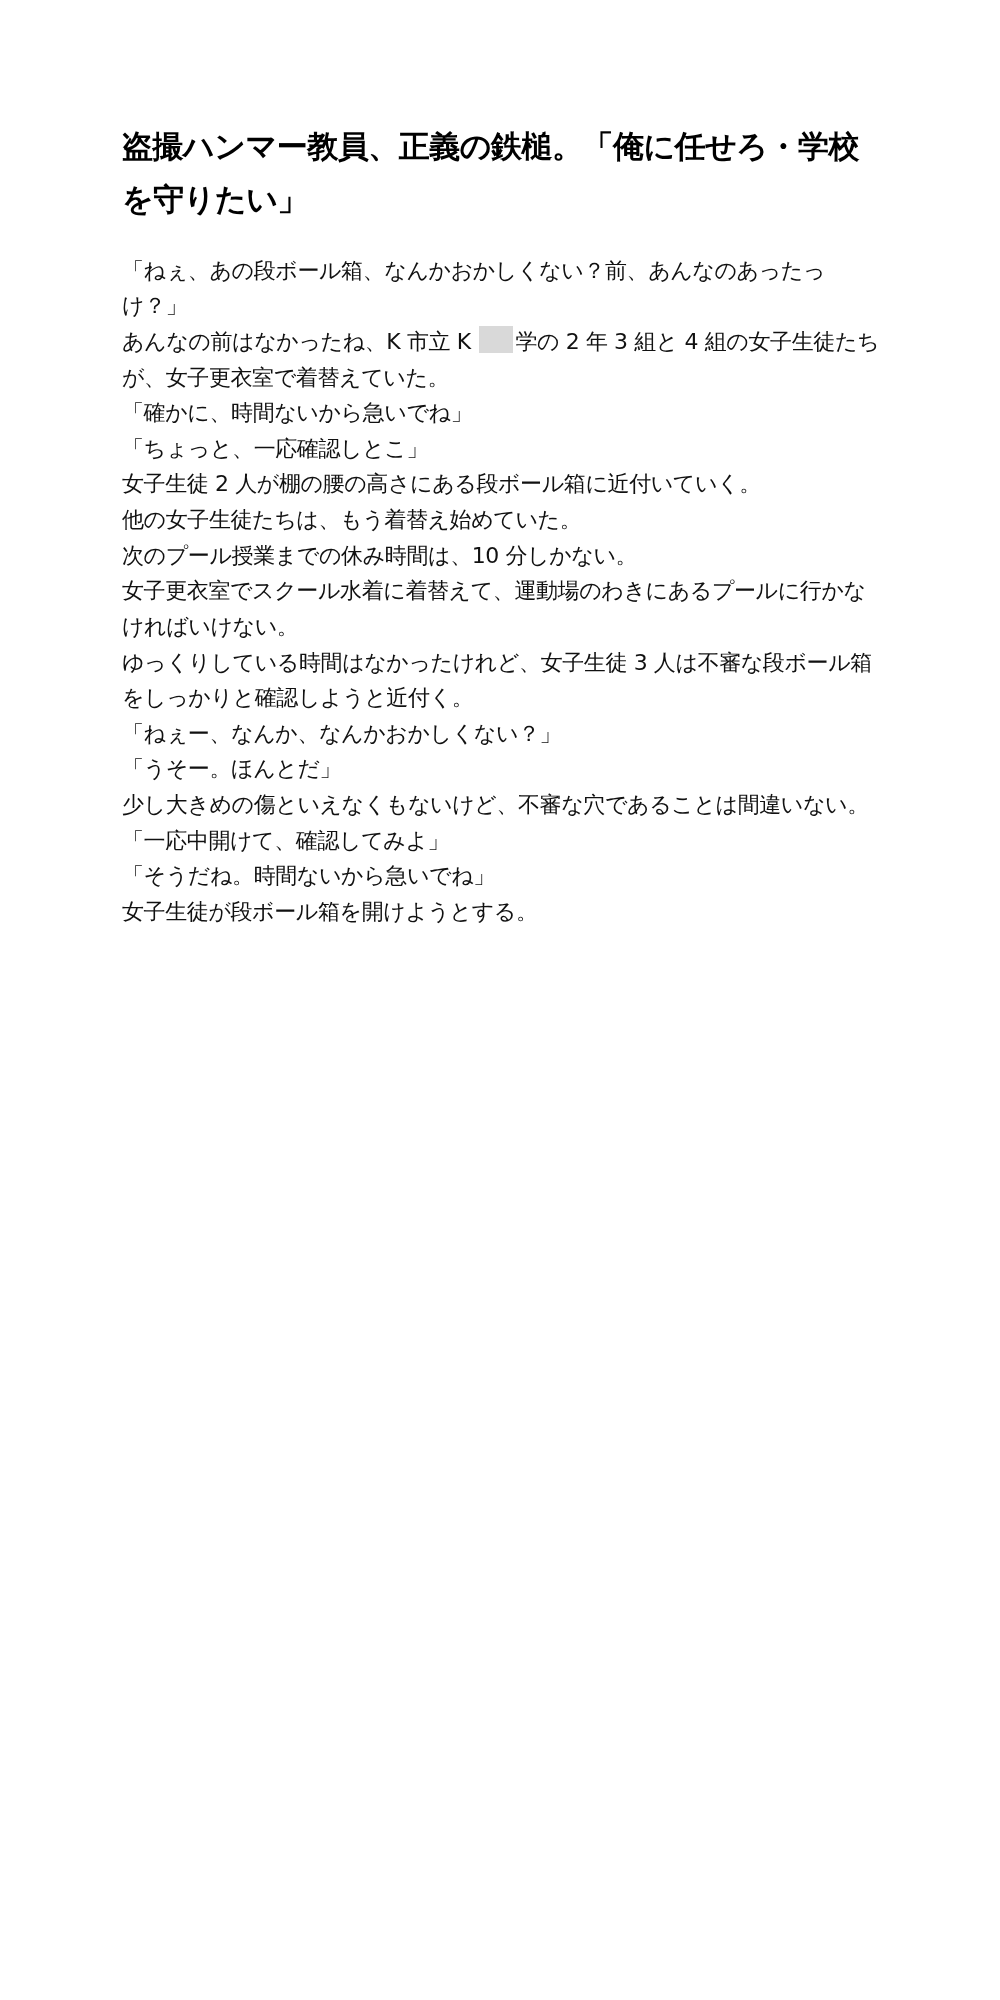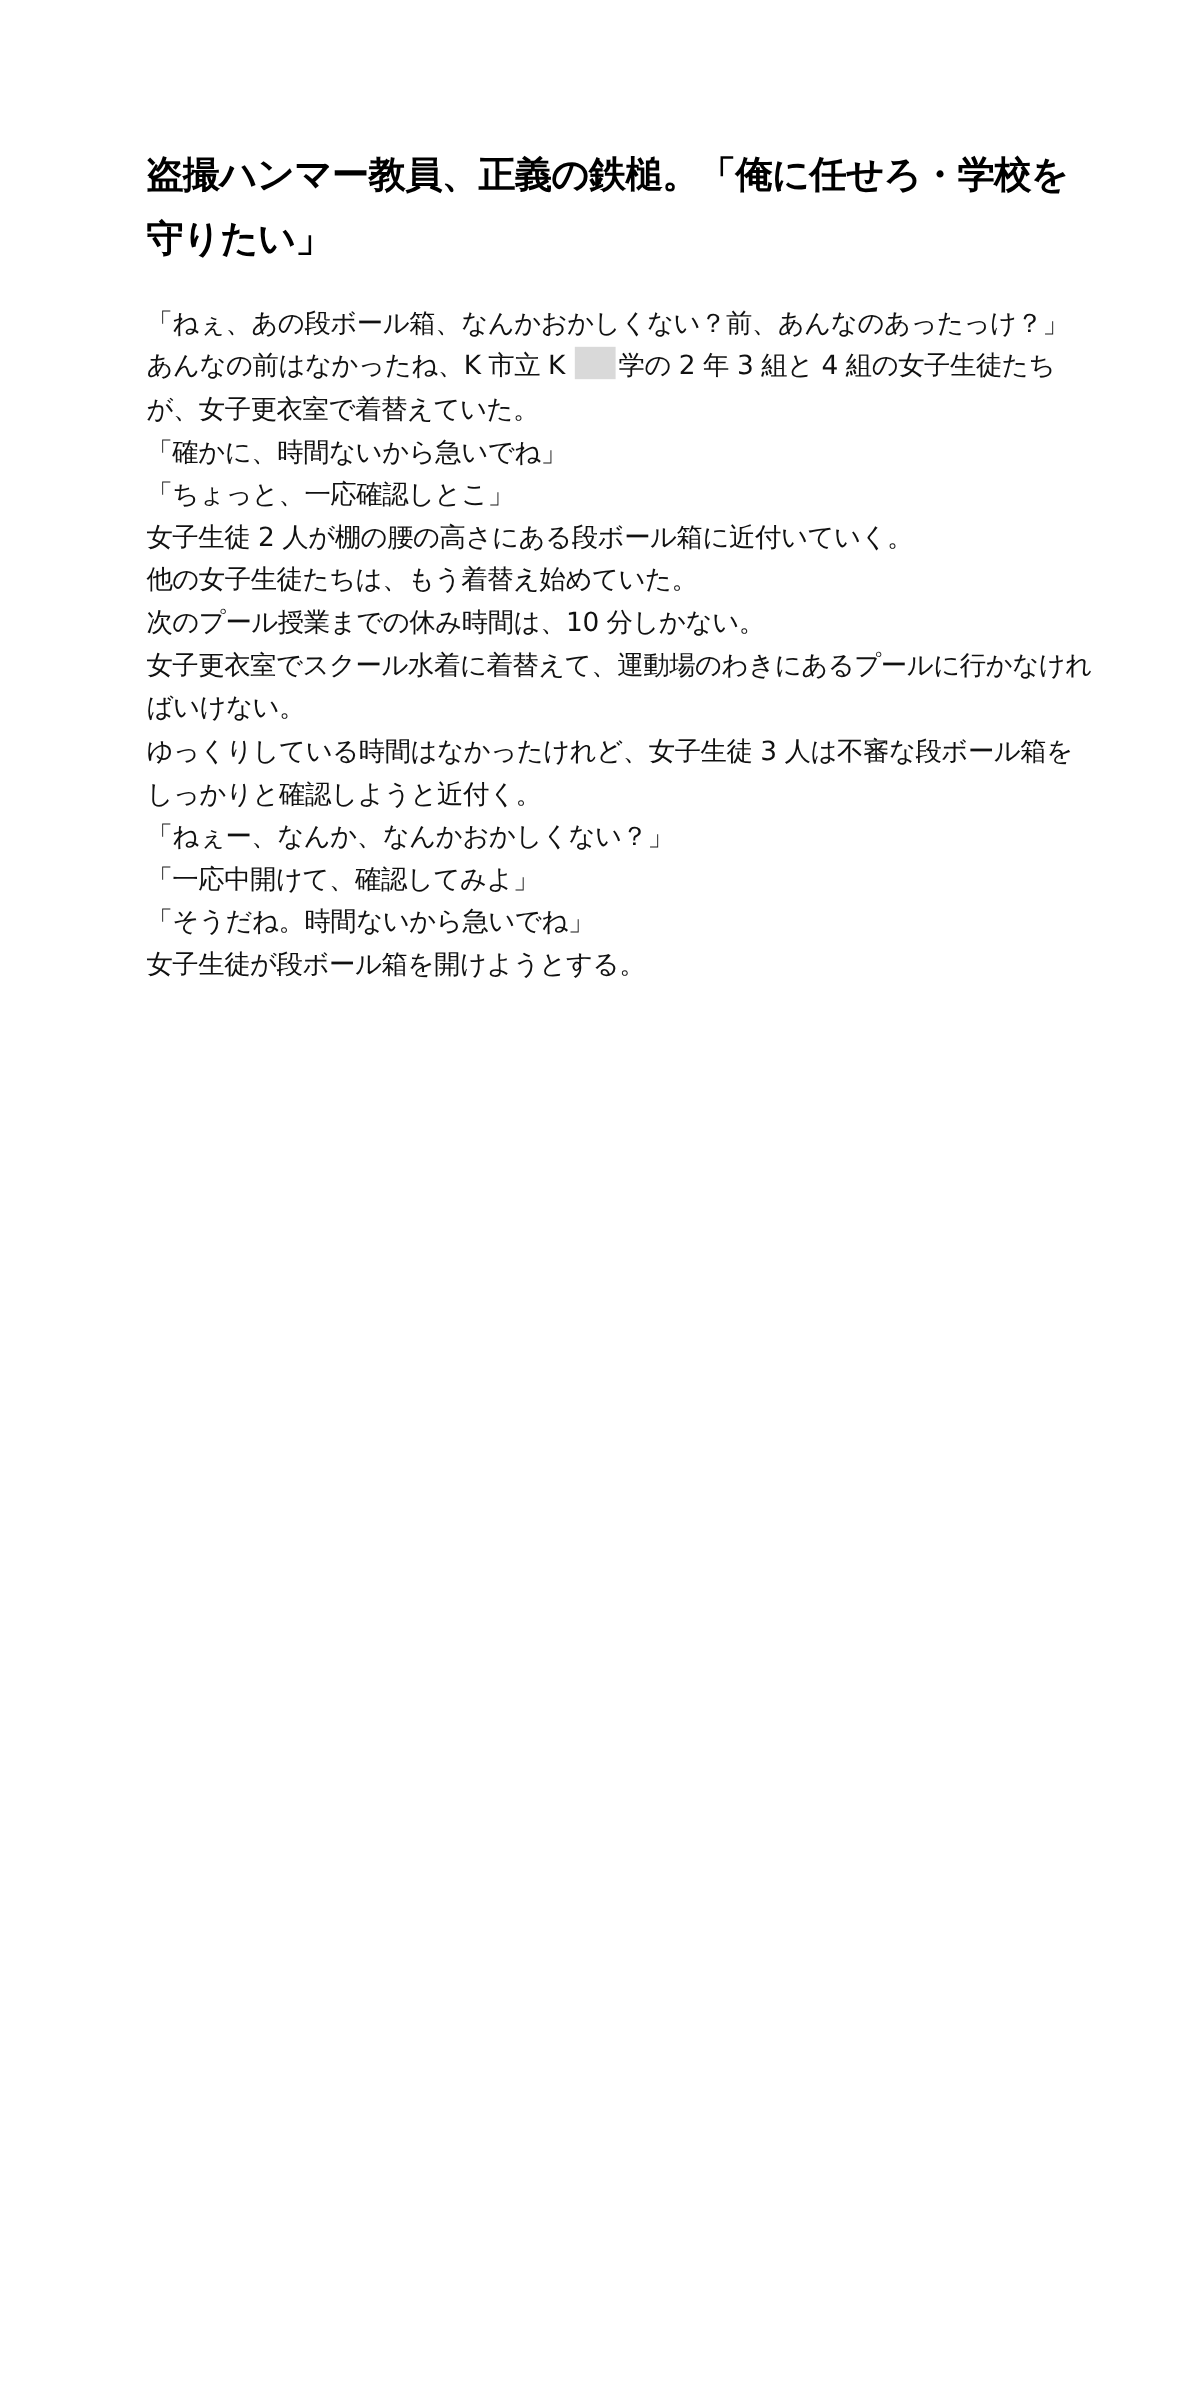--- a/index.html
+++ b/index.html
@@ -12,21 +12,21 @@
     min-height: 2000px;
     font-family: "Liberation Serif", "DejaVu Serif", serif;
     color: #000000;
     -webkit-font-smoothing: antialiased;
   }
   .page {
     position: relative;
     width: 1000px;
     min-height: 2000px;
     box-sizing: border-box;
-    padding: 120px 84px 60px 122px;
+    padding: 120px 120px 60px 122px;
     background: #ffffff;
   }
   .doc-title {
     margin: 0 0 26px 0;
     font-family: "DejaVu Sans", "Liberation Sans", sans-serif;
     font-weight: bold;
     font-size: 31px;
     line-height: 1.72;
     letter-spacing: -0.5px;
     color: #000000;
@@ -62,18 +62,20 @@
     <p>「ねぇ、あの段ボール箱、なんかおかしくない？前、あんなのあったっけ？」</p>
     <p><span>あんなの前はなかったね、K 市立 K </span><span class="redact"></span><span>学の 2 年 3 組と 4 組の女子生徒たちが、女子更衣室で着替えていた。</span></p>
     <p>「確かに、時間ないから急いでね」</p>
     <p>「ちょっと、一応確認しとこ」</p>
     <p>女子生徒 2 人が棚の腰の高さにある段ボール箱に近付いていく。</p>
     <p>他の女子生徒たちは、もう着替え始めていた。</p>
     <p>次のプール授業までの休み時間は、10 分しかない。</p>
     <p>女子更衣室でスクール水着に着替えて、運動場のわきにあるプールに行かなければいけない。</p>
     <p>ゆっくりしている時間はなかったけれど、女子生徒 3 人は不審な段ボール箱をしっかりと確認しようと近付く。</p>
     <p>「ねぇー、なんか、なんかおかしくない？」</p>
+    <p>「うそー。ほんとだ」</p>
+    <p>少し大きめの傷といえなくもないけど、不審な穴であることは間違いない。</p>
     <p>「一応中開けて、確認してみよ」</p>
     <p>「そうだね。時間ないから急いでね」</p>
     <p>女子生徒が段ボール箱を開けようとする。</p>
   </div>
 
 </div>
 
 </body></html>

